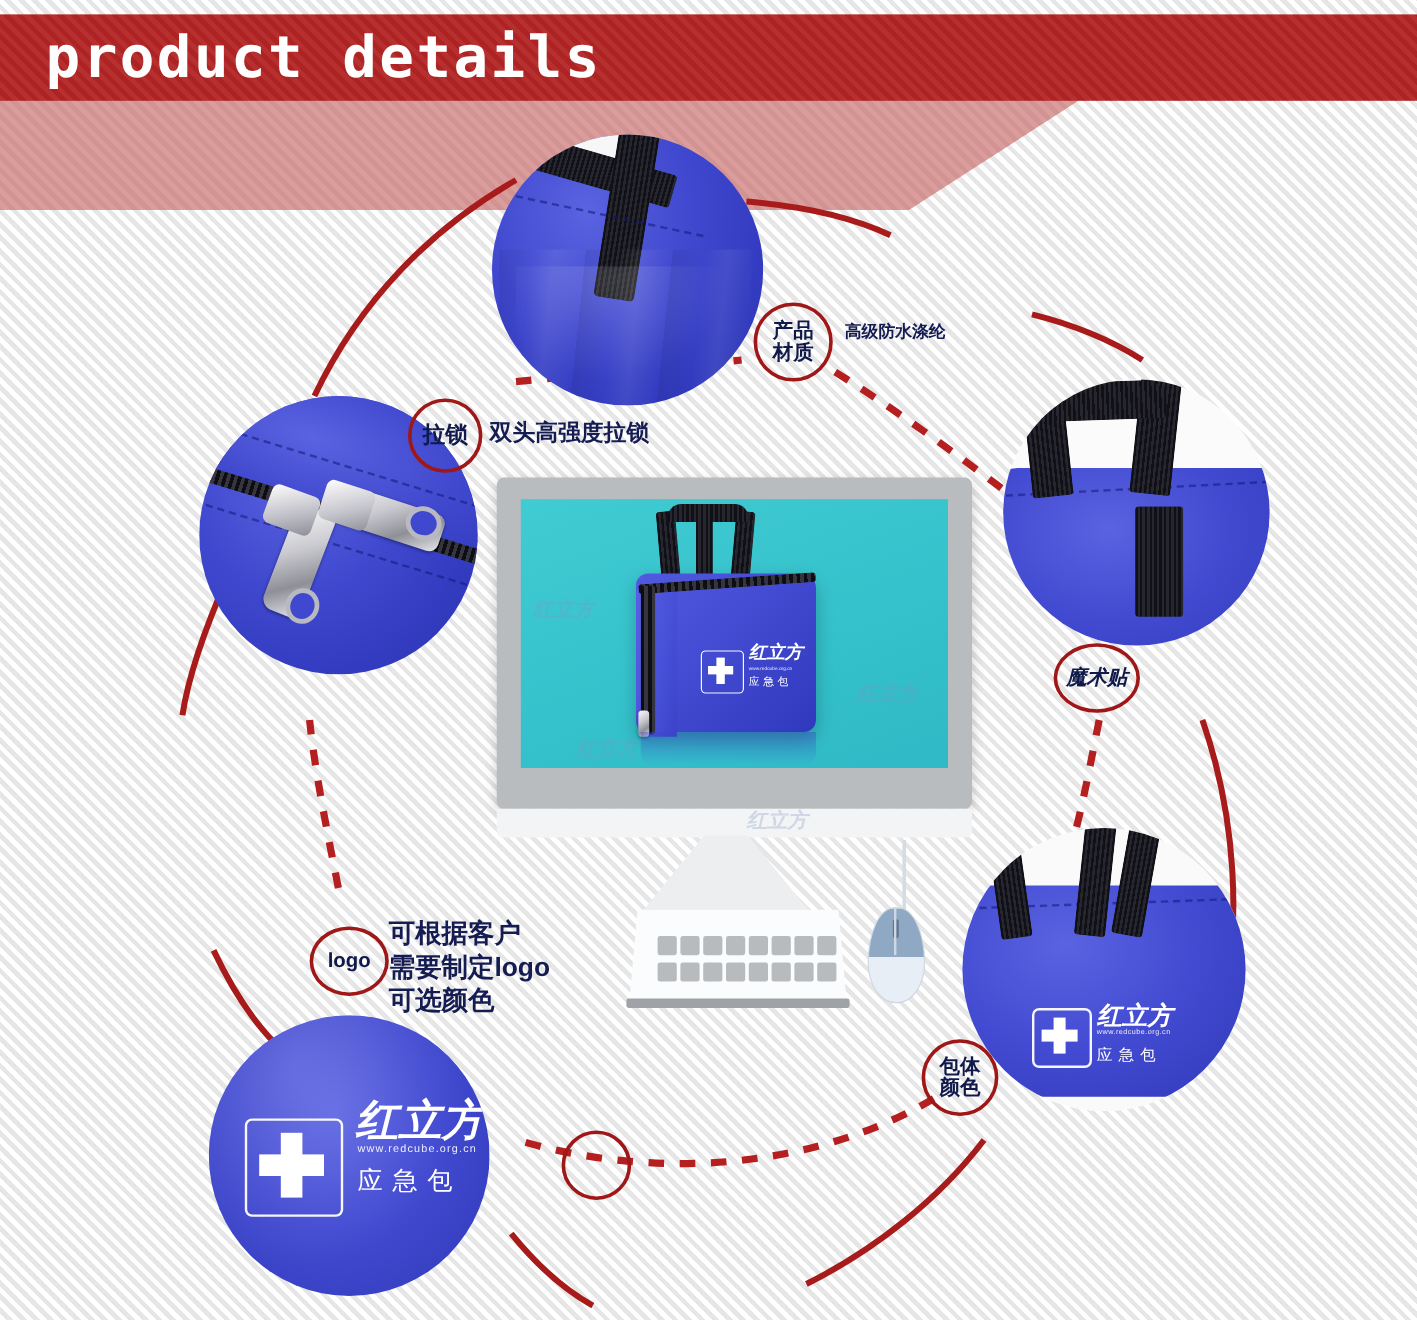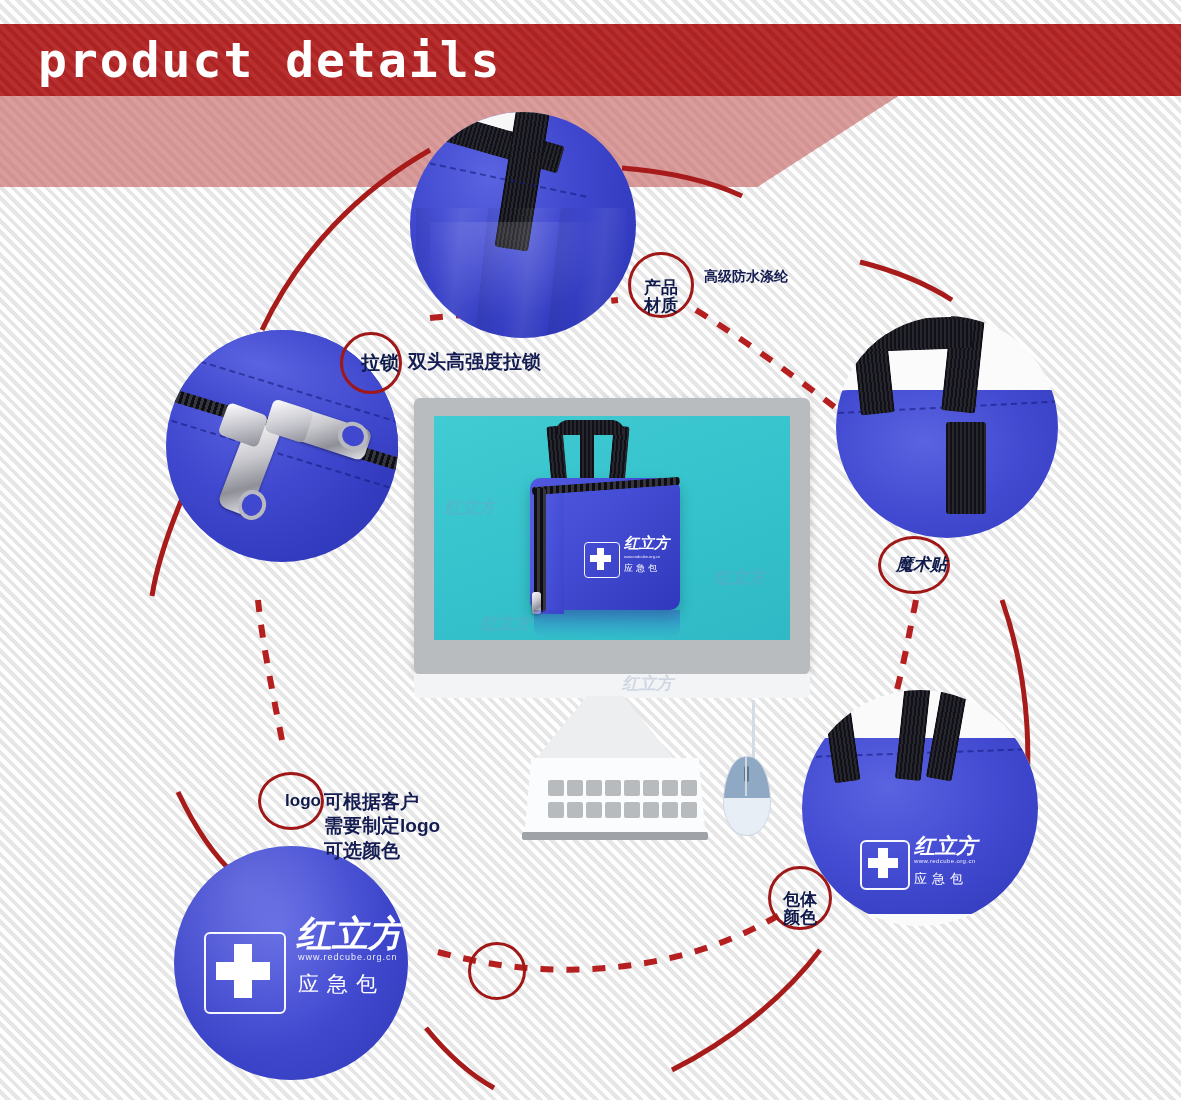--- a/index.html
+++ b/index.html
@@ -13,21 +13,21 @@
   #page{
     position:relative;width:1181px;height:1100px;overflow:hidden;
     background-color:#fbfbfb;
     background-image:repeating-linear-gradient(
         45deg,
         #ffffff 0px, #ffffff 4px,
         #e6e6e6 4px, #e6e6e6 8px);
   }
 
   
-  .hdr-wrap{position:absolute;left:0;top:12px;width:1069px;height:185px;}
+  .hdr-wrap{position:absolute;left:0;top:0;width:1069px;height:185px;}
   .hdr-band{
     position:absolute;left:0;top:12px;width:1181px;height:72px;
     background:#b32424;
     background-image:repeating-linear-gradient(
         45deg,
         rgba(255,255,255,.05) 0px, rgba(255,255,255,.05) 4px,
         rgba(0,0,0,.03) 4px, rgba(0,0,0,.03) 8px);
   }
   .hdr-poly{
     position:absolute;left:0;top:12px;width:1010px;height:163px;
@@ -73,21 +73,21 @@
   .logo-cross{position:absolute;border:2px solid rgba(255,255,255,.95);border-radius:6px;}
   .logo-cross:before,.logo-cross:after{content:"";position:absolute;background:#fff;}
   .logo-cn{position:absolute;color:#fff;font-weight:700;font-style:italic;white-space:nowrap;
     font-family:"Liberation Serif","DejaVu Serif",serif;}
   .logo-url{position:absolute;color:rgba(255,255,255,.9);white-space:nowrap;}
   .logo-sub{position:absolute;color:#fff;letter-spacing:5px;white-space:nowrap;}
 
   
   .badge{
     position:absolute;border:3px solid #a01717;border-radius:50%;
-    display:flex;align-items:center;justify-content:flex-end;text-align:center;
+    display:flex;align-items:center;justify-content:center;text-align:center;
     color:#0f1a4a;font-weight:700;line-height:1.05;box-sizing:border-box;
     background:transparent;
   }
   .calloutText{
     position:absolute;color:#141c52;font-weight:700;white-space:nowrap;line-height:1.28;
   }
   .emptycirc{position:absolute;border:3px solid #a01717;border-radius:50%;}
 
   
   #links{position:absolute;left:0;top:0;width:1181px;height:1100px;pointer-events:none;}
@@ -317,21 +317,21 @@
   </div>
   <div class="calloutText" style="left:408px;top:350px;font-size:19px;">双头高强度拉锁</div>
 
   <div class="badge" style="left:878px;top:536px;width:72px;height:58px;font-size:17px;border-radius:50%;font-style:italic;">
     <span>魔术贴</span>
   </div>
 
   <div class="badge" style="left:258px;top:772px;width:66px;height:58px;font-size:17px;">
     <span>logo</span>
   </div>
-  <div class="calloutText" style="left:324px;top:764px;font-size:19px;margin-top:26px;">
+  <div class="calloutText" style="left:324px;top:764px;font-size:22px;">
     <div>可根据客户</div>
     <div>需要制定logo</div>
     <div>可选颜色</div>
   </div>
 
   <div class="badge" style="left:768px;top:866px;width:64px;height:64px;font-size:17px;flex-direction:column;">
     <span>包体</span>
     <span>颜色</span>
   </div>
 

